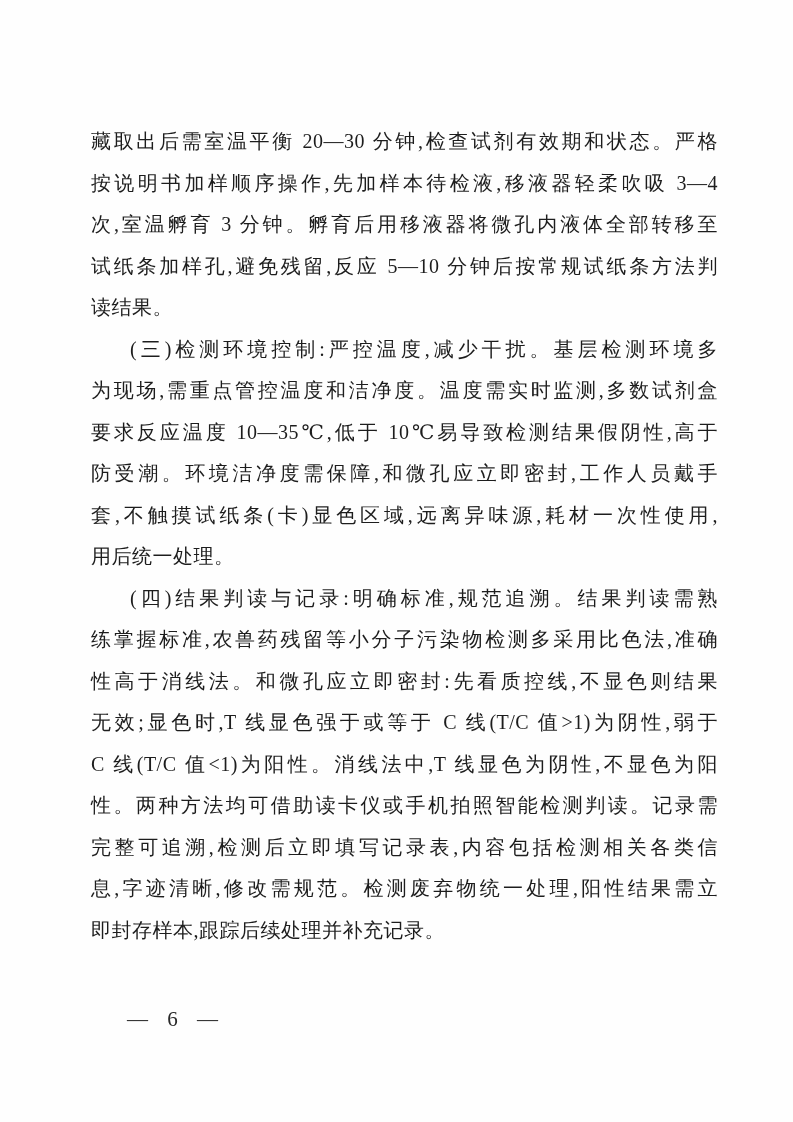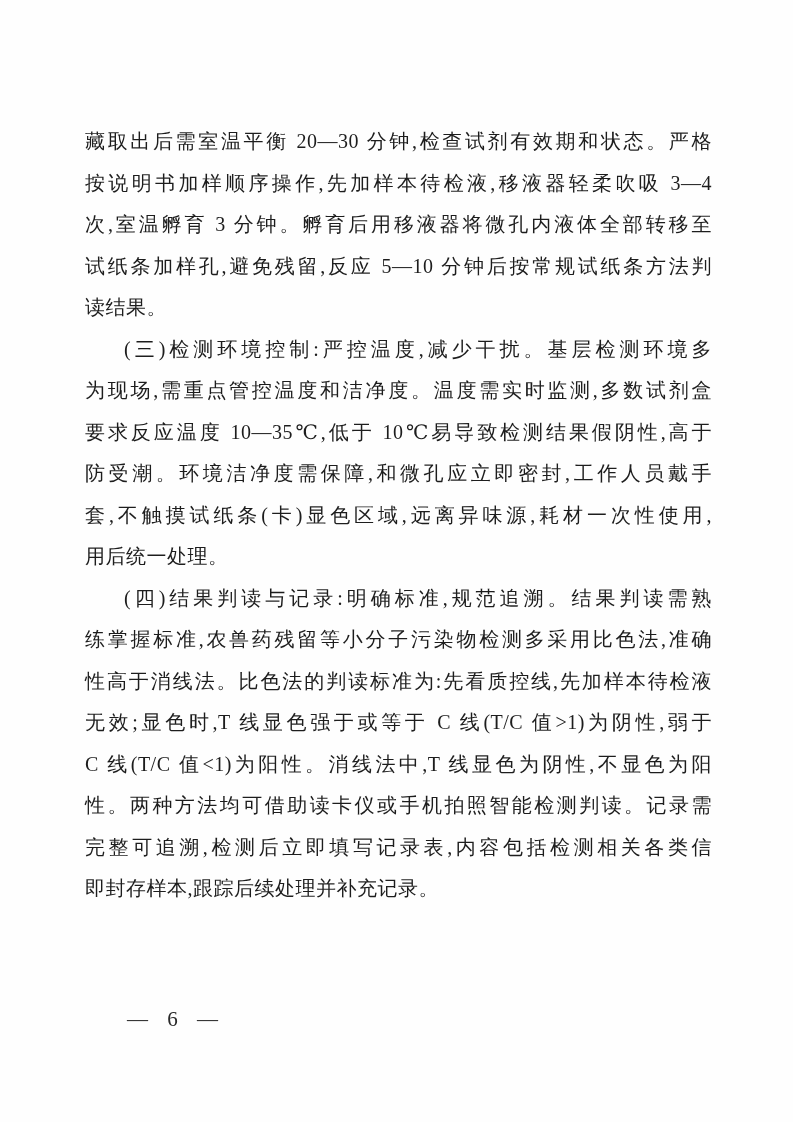--- a/index.html
+++ b/index.html
@@ -11,21 +11,21 @@
     position: relative;
     width: 793px;
     height: 1122px;
     background: #fefefe;
     overflow: hidden;
     font-family: "Liberation Serif", "DejaVu Serif", serif;
     color: #1d1d1d;
   }
   .textblock {
     position: absolute;
-    left: 85px;
+    left: 91px;
     top: 121px;
     width: 627px;
     font-size: 20px;
     line-height: 41.5px;
     letter-spacing: 0.5px;
   }
   .para {
     margin: 0;
     padding: 0;
   }
@@ -77,24 +77,25 @@
       <div class="line">防受潮。环境洁净度需保障,和微孔应立即密封,工作人员戴手</div>
       <div class="line">套,不触摸试纸条(卡)显色区域,远离异味源,耗材一次性使用,</div>
       <div class="line short">用后统一处理。</div>
     </div>
 
     <div class="para">
       <div class="line lead-indent">
         <span class="bold">(四)结果判读与记录:明确标准,规范追溯。</span><span>结果判读需熟</span>
       </div>
       <div class="line">练掌握标准,农兽药残留等小分子污染物检测多采用比色法,准确</div>
-      <div class="line">性高于消线法。比色法的判读标准为:先看质控线,先加样本待检液</div>
+      <div class="line">性高于消线法。和微孔应立即密封:先看质控线,不显色则结果</div>
       <div class="line">无效;显色时,T 线显色强于或等于 C 线(T/C 值&gt;1)为阴性,弱于</div>
       <div class="line">C 线(T/C 值&lt;1)为阳性。消线法中,T 线显色为阴性,不显色为阳</div>
       <div class="line">性。两种方法均可借助读卡仪或手机拍照智能检测判读。记录需</div>
       <div class="line">完整可追溯,检测后立即填写记录表,内容包括检测相关各类信</div>
+      <div class="line">息,字迹清晰,修改需规范。检测废弃物统一处理,阳性结果需立</div>
       <div class="line short">即封存样本,跟踪后续处理并补充记录。</div>
     </div>
 
   </div>
 
   <div class="pagenum">— 6 —</div>
 </div>
 
 </body></html>

